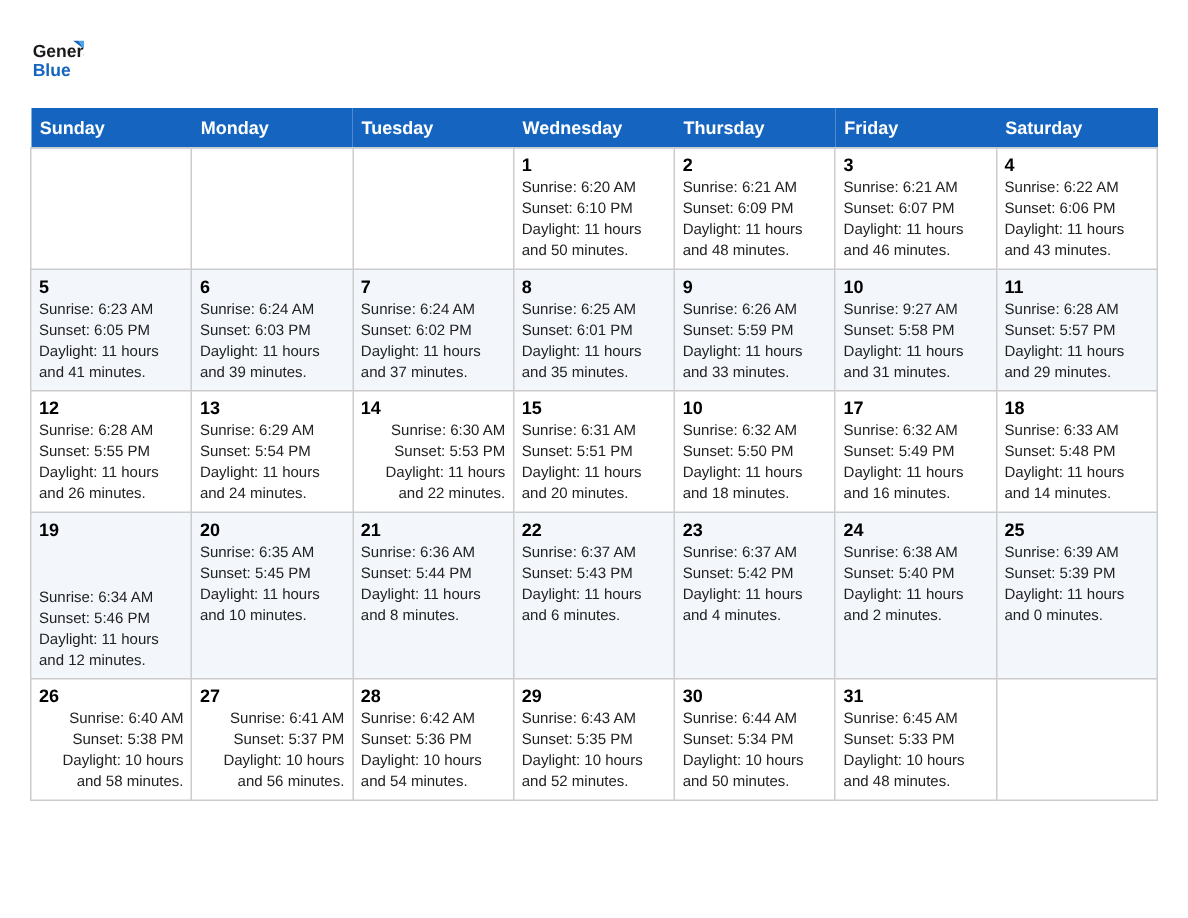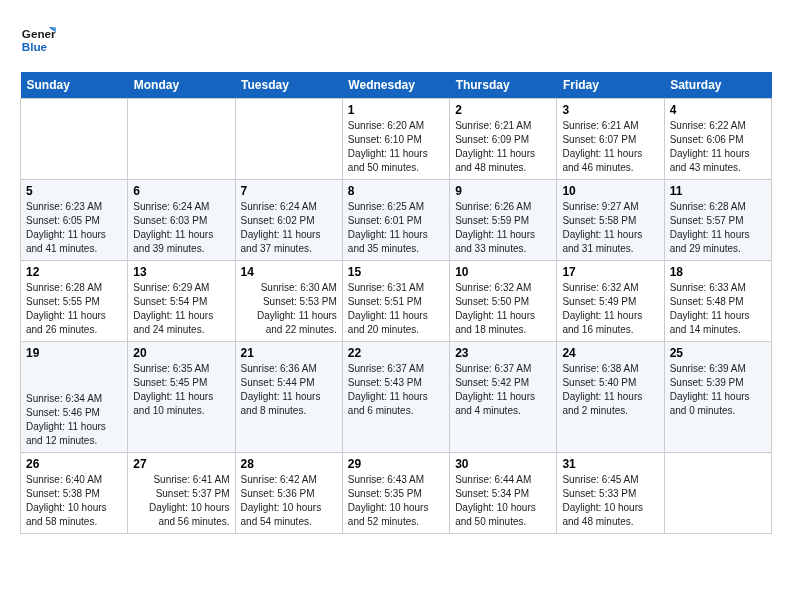--- a/index.html
+++ b/index.html
@@ -290,21 +290,21 @@
           <div class="day-num">25</div>
           <div class="day-info" style="white-space: pre-line;">Sunrise: 6:39 AM
 Sunset: 5:39 PM
 Daylight: 11 hours
 and 0 minutes.</div>
         </td>
       </tr>
       <tr class="row-norm">
         <td>
           <div class="day-num">26</div>
-          <div class="day-info" style="white-space: pre-line;">Sunrise: 6:40 AM
+          <div class="day-info" style="white-space: pre-line; text-align: right;">Sunrise: 6:40 AM
 Sunset: 5:38 PM
 Daylight: 10 hours
 and 58 minutes.</div>
         </td>
         <td>
           <div class="day-num">27</div>
           <div class="day-info" style="white-space: pre-line; text-align: right;">Sunrise: 6:41 AM
 Sunset: 5:37 PM
 Daylight: 10 hours
 and 56 minutes.</div>

